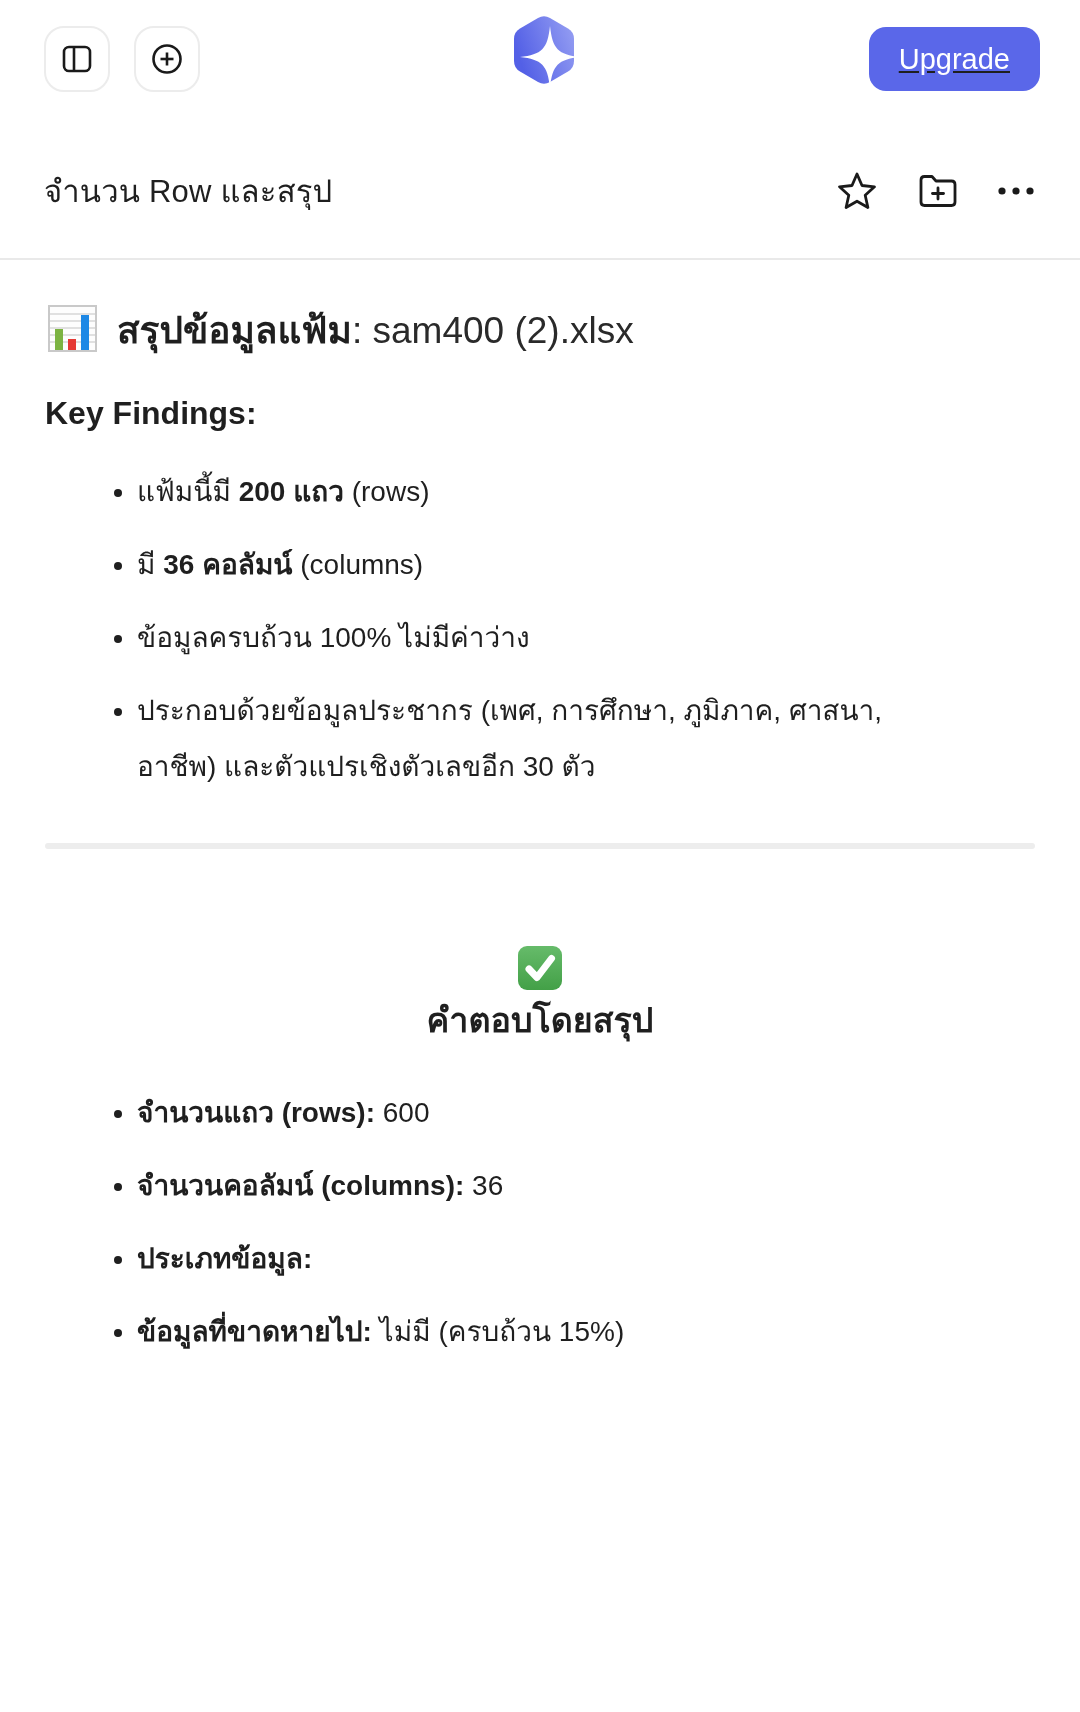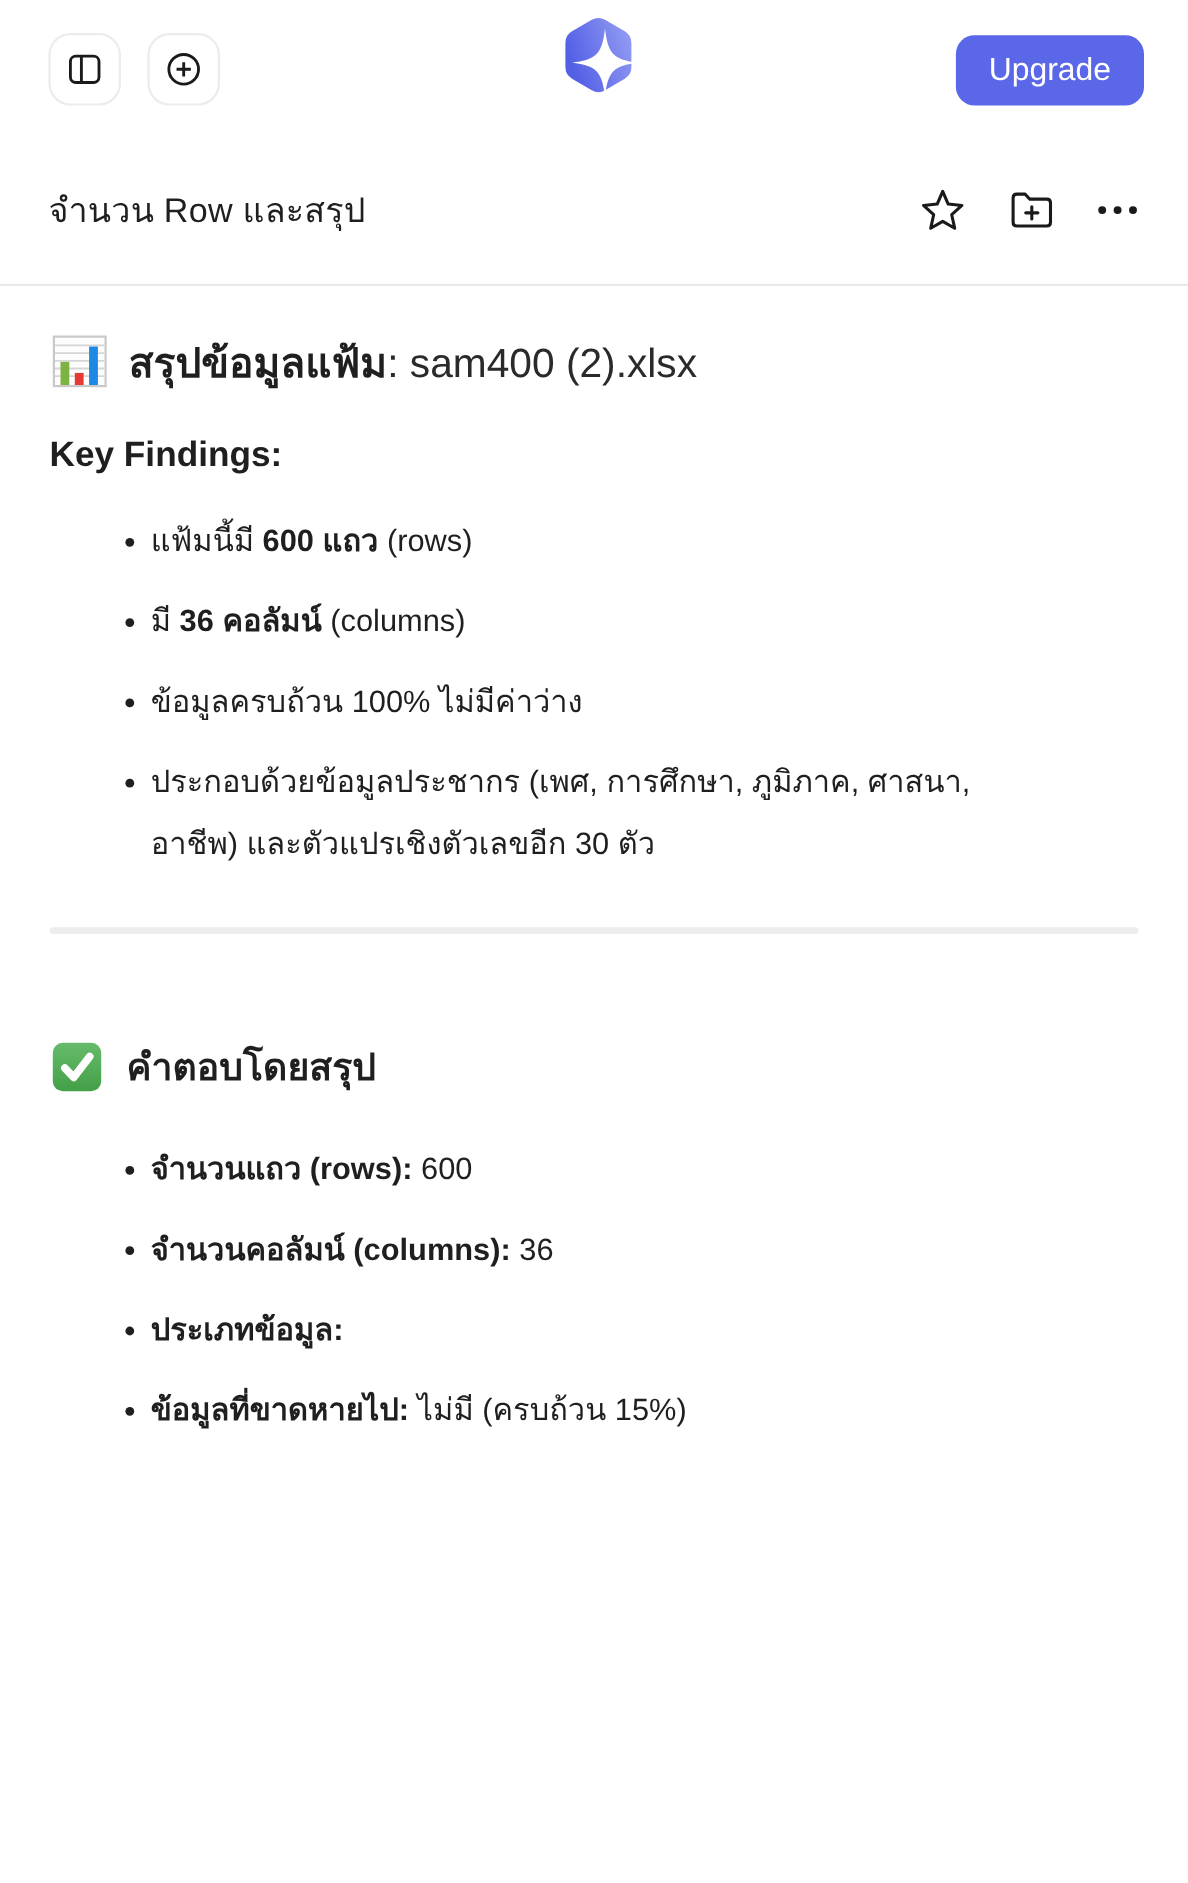--- a/index.html
+++ b/index.html
@@ -10,23 +10,24 @@
     font-family: "Liberation Sans", "DejaVu Sans", sans-serif;
     color: #1f1f1f;
     overflow: hidden;
     position: relative;
   }
 
   
   .topbar {
     position: relative;
     display: flex;
-    align-items: flex-end;
+    align-items: center;
     padding: 22px 40px 0 44px;
     height: 96px;
+    text-decoration: underline;
   }
   .icon-btn {
     width: 66px; height: 66px;
     background: #fff;
     border: 2px solid #ececec;
     border-radius: 20px;
     display: flex; align-items: center; justify-content: center;
     margin-right: 24px;
     cursor: pointer;
   }
@@ -129,25 +130,25 @@
     width: 100%;
     height: 6px;
     border: none;
     background: #ededed;
     border-radius: 3px;
   }
 
   .answer-heading {
     display: flex;
     align-items: center;
-    gap: 20px;
     margin-top: 94px;
     margin-bottom: 38px;
     font-size: 34px;
     font-weight: 700;
+    flex-direction: column;
   }
 
   svg { display: block; }
 </style>
 </head>
 <body>
 
 <div class="topbar">
 
   <button class="icon-btn">
@@ -241,21 +242,21 @@
     </span>
     <span>
       <span class="h-bold">สรุปข้อมูลแฟ้ม</span><span class="h-reg">: sam400 (2).xlsx</span>
     </span>
   </div>
 
   <div class="key-findings">Key Findings:</div>
 
   <ul class="blist">
     <li>
-      <span>แฟ้มนี้มี </span><span class="b">600 แถว</span><span> (rows)</span>
+      <span>แฟ้มนี้มี </span><span class="b">200 แถว</span><span> (rows)</span>
     </li>
     <li>
       <span>มี </span><span class="b">36 คอลัมน์</span><span> (columns)</span>
     </li>
     <li>
       <span>ข้อมูลครบถ้วน 100% ไม่มีค่าว่าง</span>
     </li>
     <li>
       <span>ประกอบด้วยข้อมูลประชากร (เพศ, การศึกษา, ภูมิภาค, ศาสนา, อาชีพ) และตัวแปรเชิงตัวเลขอีก 30 ตัว</span>
     </li>

